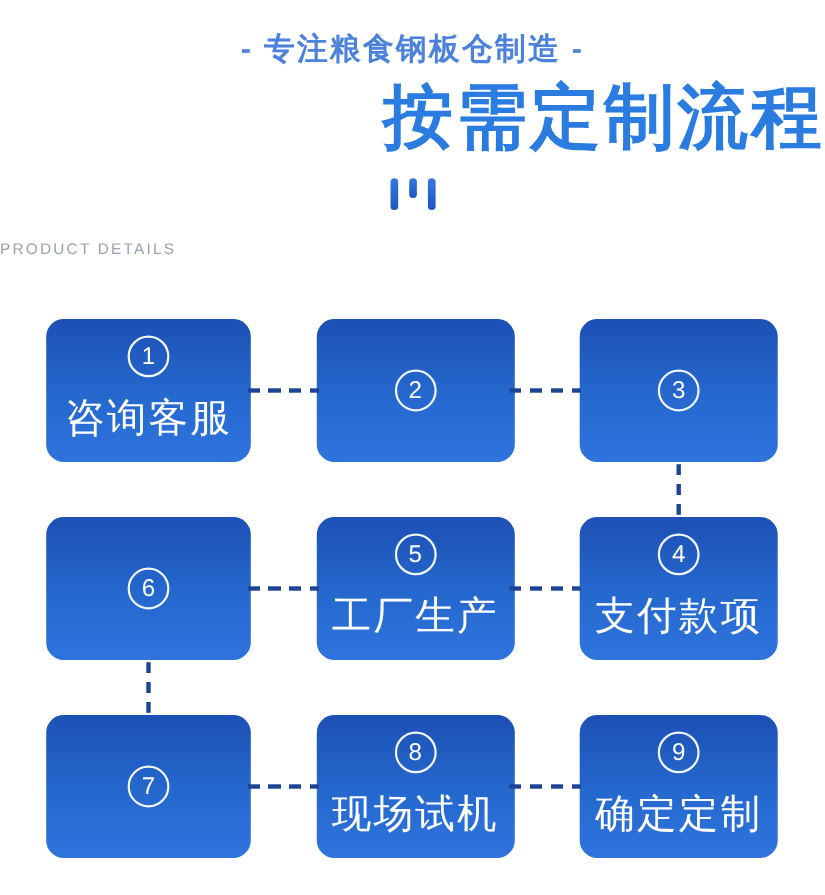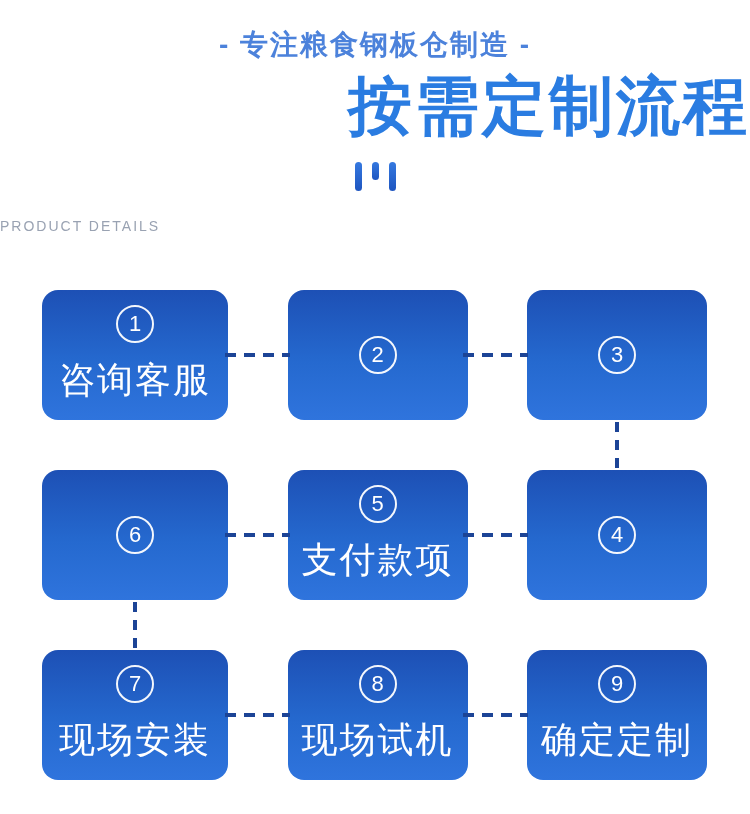--- a/index.html
+++ b/index.html
@@ -143,32 +143,32 @@
     </div>
     <div class="card">
       <div class="num-circle">
           <span>6</span>
         </div>
     </div>
     <div class="card">
       <div class="num-circle">
           <span>5</span>
         </div>
-      <div class="card-label">支付款项</div>
+      <div class="card-label">工厂生产</div>
     </div>
     <div class="card">
       <div class="num-circle">
           <span>4</span>
         </div>
+      <div class="card-label">支付款项</div>
     </div>
     <div class="card">
       <div class="num-circle">
           <span>7</span>
         </div>
-      <div class="card-label">现场安装</div>
     </div>
     <div class="card">
       <div class="num-circle">
           <span>8</span>
         </div>
       <div class="card-label">现场试机</div>
     </div>
     <div class="card">
       <div class="num-circle">
           <span>9</span>

